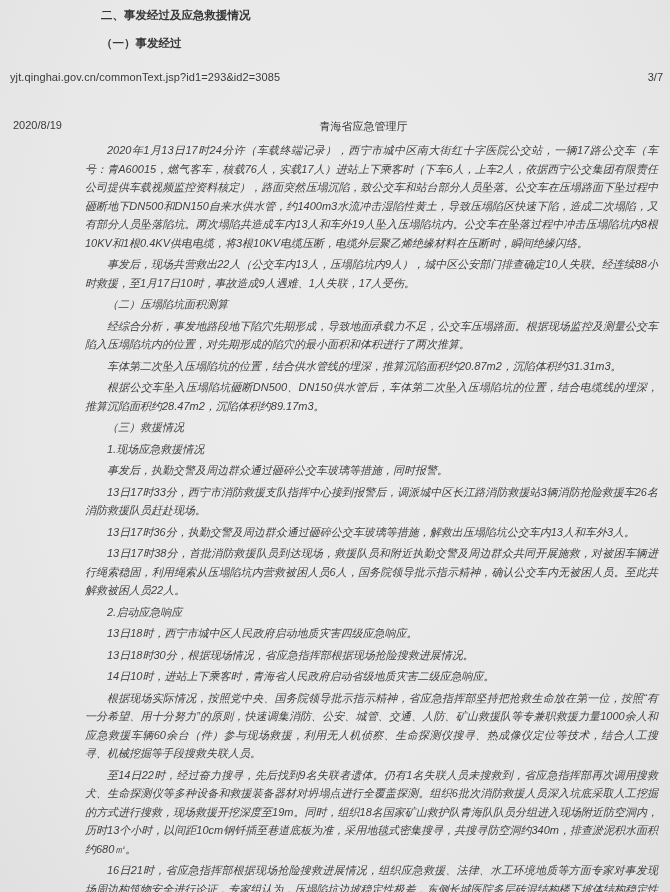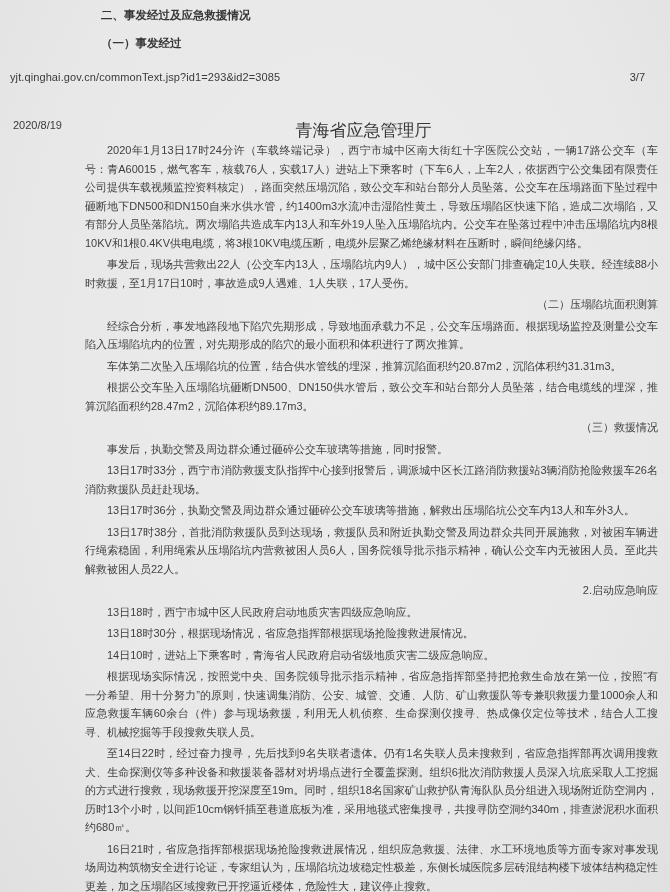--- a/index.html
+++ b/index.html
@@ -20,57 +20,58 @@
   .h-bold {
     font-size: 11.5px;
     font-weight: bold;
     color: #363636;
     line-height: 14px;
   }
   .h-bold + .h-bold { margin-top: 14px; }
   
   .print-footer {
     margin-top: 21px;
-    padding: 0 25px 0 10px;
+    padding: 0 7px 0 10px;
     display: flex;
     justify-content: space-between;
     align-items: baseline;
     font-size: 11px;
     color: #3a3a3a;
   }
   .print-footer .url { letter-spacing: 0.1px; }
   
   .page-header {
     margin-top: 36px;
     position: relative;
     height: 14px;
     font-size: 11px;
     color: #3a3a3a;
     padding-left: 32px;
   }
   .page-header .date { position: absolute; left: 13px; top: 0; }
   .page-header .doc-title {
     position: absolute; left: 69px; right: 12px;
     text-align: center;
-    font-size: 17px;
+    font-size: 11px;
     color: #383838;
   }
   
   .content {
     margin: 8px 12px 0 85px;
     font-size: 11px;
     line-height: 18.5px;
     color: #3f3f3f;
   }
   .content p.blk {
     text-indent: 2em;
     text-align: justify;
     margin-bottom: 3px;
+    font-style: italic;
   }
-  .content p.subheading, .content p.subheading2 { text-align: right; }
+  .content p.subheading, .content p.subheading2 { text-align: left; }
 </style>
 </head>
 <body>
 
 <div id="page">
 
   <div class="page-top">
     <div class="h-bold">二、事发经过及应急救援情况</div>
     <div class="h-bold">（一）事发经过</div>
   </div>
@@ -84,22 +85,23 @@
     <span class="date">2020/8/19</span>
     <span class="doc-title">青海省应急管理厅</span>
   </div>
 
   <div class="content">
       <p class="blk body">2020年1月13日17时24分许（车载终端记录），西宁市城中区南大街红十字医院公交站，一辆17路公交车（车号：青A60015，燃气客车，核载76人，实载17人）进站上下乘客时（下车6人，上车2人，依据西宁公交集团有限责任公司提供车载视频监控资料核定），路面突然压塌沉陷，致公交车和站台部分人员坠落。公交车在压塌路面下坠过程中砸断地下DN500和DN150自来水供水管，约1400m3水流冲击湿陷性黄土，导致压塌陷区快速下陷，造成二次塌陷，又有部分人员坠落陷坑。两次塌陷共造成车内13人和车外19人坠入压塌陷坑内。公交车在坠落过程中冲击压塌陷坑内8根10KV和1根0.4KV供电电缆，将3根10KV电缆压断，电缆外层聚乙烯绝缘材料在压断时，瞬间绝缘闪络。</p>
       <p class="blk body">事发后，现场共营救出22人（公交车内13人，压塌陷坑内9人），城中区公安部门排查确定10人失联。经连续88小时救援，至1月17日10时，事故造成9人遇难、1人失联，17人受伤。</p>
       <p class="blk subheading">（二）压塌陷坑面积测算</p>
       <p class="blk body">经综合分析，事发地路段地下陷穴先期形成，导致地面承载力不足，公交车压塌路面。根据现场监控及测量公交车陷入压塌陷坑内的位置，对先期形成的陷穴的最小面积和体积进行了两次推算。</p>
       <p class="blk body">车体第二次坠入压塌陷坑的位置，结合供水管线的埋深，推算沉陷面积约20.87m2，沉陷体积约31.31m3。</p>
-      <p class="blk body">根据公交车坠入压塌陷坑砸断DN500、DN150供水管后，致公交车和站台部分人员坠落，结合电缆线的埋深，推算沉陷面积约28.47m2，沉陷体积约89.17m3。</p>
+      <p class="blk body">根据公交车坠入压塌陷坑砸断DN500、DN150供水管后，车体第二次坠入压塌陷坑的位置，结合电缆线的埋深，推算沉陷面积约28.47m2，沉陷体积约89.17m3。</p>
       <p class="blk subheading">（三）救援情况</p>
+      <p class="blk subheading2">1.现场应急救援情况</p>
       <p class="blk body">事发后，执勤交警及周边群众通过砸碎公交车玻璃等措施，同时报警。</p>
       <p class="blk body">13日17时33分，西宁市消防救援支队指挥中心接到报警后，调派城中区长江路消防救援站3辆消防抢险救援车26名消防救援队员赶赴现场。</p>
       <p class="blk body">13日17时36分，执勤交警及周边群众通过砸碎公交车玻璃等措施，解救出压塌陷坑公交车内13人和车外3人。</p>
       <p class="blk body">13日17时38分，首批消防救援队员到达现场，救援队员和附近执勤交警及周边群众共同开展施救，对被困车辆进行绳索稳固，利用绳索从压塌陷坑内营救被困人员6人，国务院领导批示指示精神，确认公交车内无被困人员。至此共解救被困人员22人。</p>
       <p class="blk subheading2">2.启动应急响应</p>
       <p class="blk body">13日18时，西宁市城中区人民政府启动地质灾害四级应急响应。</p>
       <p class="blk body">13日18时30分，根据现场情况，省应急指挥部根据现场抢险搜救进展情况。</p>
       <p class="blk body">14日10时，进站上下乘客时，青海省人民政府启动省级地质灾害二级应急响应。</p>
       <p class="blk body">根据现场实际情况，按照党中央、国务院领导批示指示精神，省应急指挥部坚持把抢救生命放在第一位，按照“有一分希望、用十分努力”的原则，快速调集消防、公安、城管、交通、人防、矿山救援队等专兼职救援力量1000余人和应急救援车辆60余台（件）参与现场救援，利用无人机侦察、生命探测仪搜寻、热成像仪定位等技术，结合人工搜寻、机械挖掘等手段搜救失联人员。</p>
       <p class="blk body">至14日22时，经过奋力搜寻，先后找到9名失联者遗体。仍有1名失联人员未搜救到，省应急指挥部再次调用搜救犬、生命探测仪等多种设备和救援装备器材对坍塌点进行全覆盖探测。组织6批次消防救援人员深入坑底采取人工挖掘的方式进行搜救，现场救援开挖深度至19m。同时，组织18名国家矿山救护队青海队队员分组进入现场附近防空洞内，历时13个小时，以间距10cm钢钎插至巷道底板为准，采用地毯式密集搜寻，共搜寻防空洞约340m，排查淤泥积水面积约680㎡。</p>

